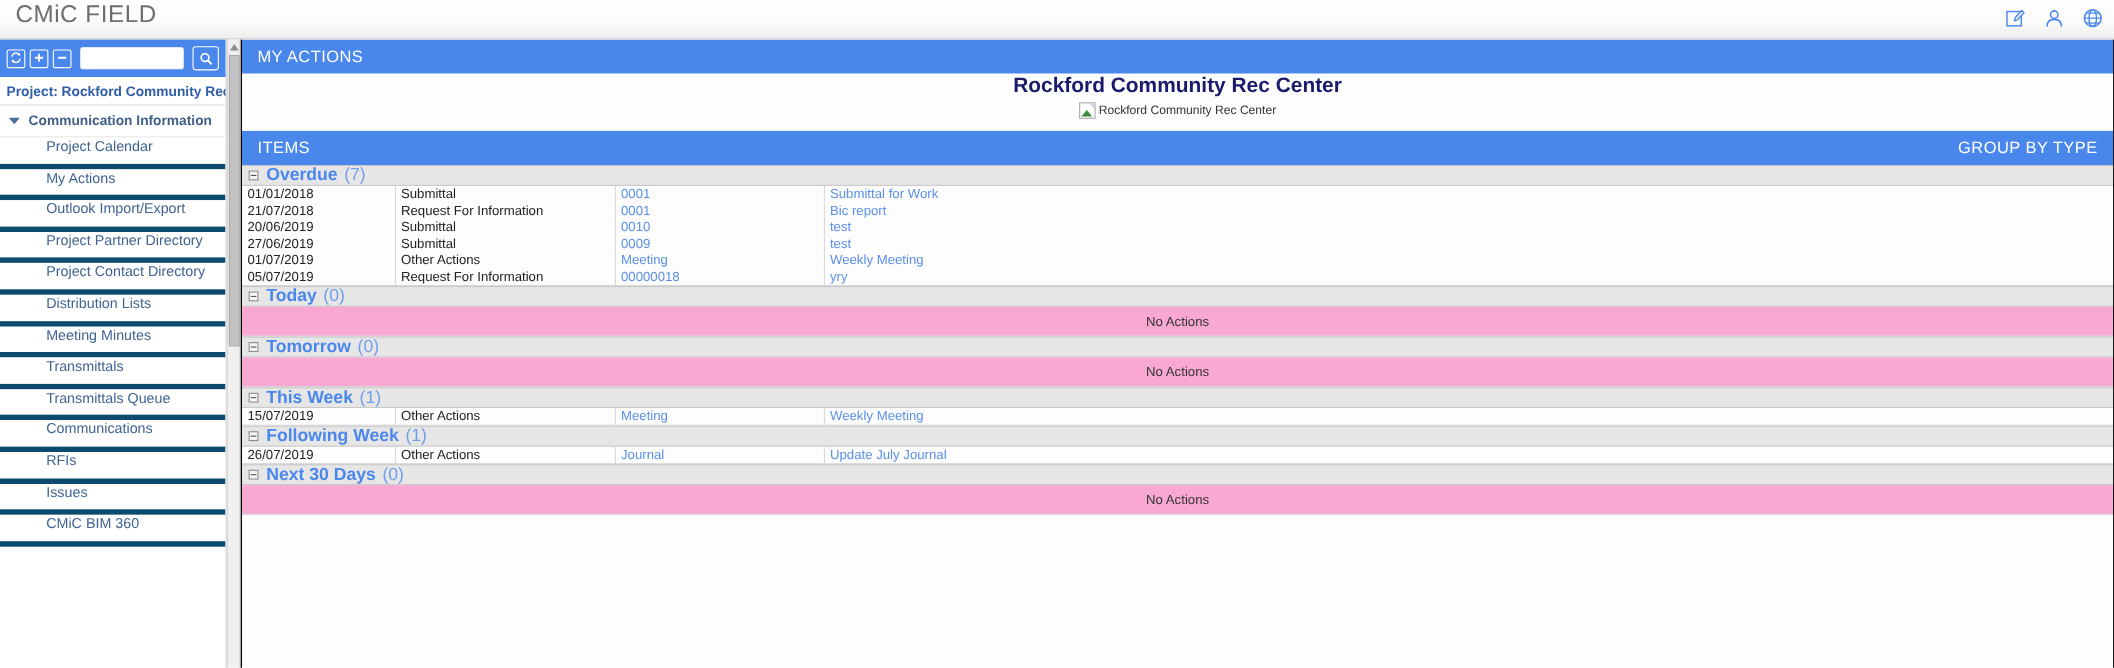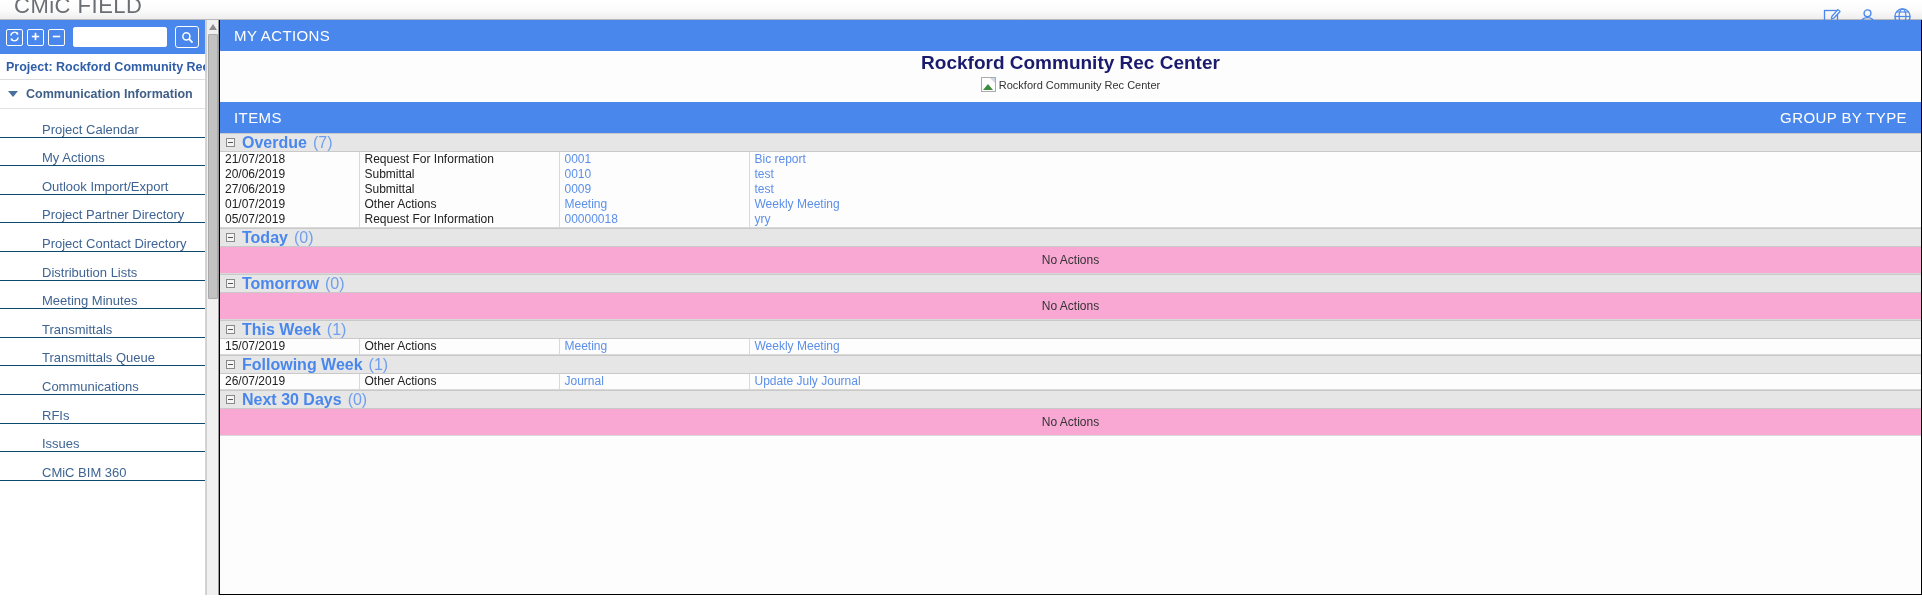--- a/index.html
+++ b/index.html
@@ -6,25 +6,25 @@
   html, body {
     width: 1922px; height: 607px;
     background: #ffffff;
     font-family: "Liberation Sans", sans-serif;
     overflow: hidden;
   }
 
   
   .appbar {
     position: relative;
-    height: 20px;
+    height: 36px;
     background: linear-gradient(to bottom, #ffffff 0%, #fbfbfb 55%, #eeeeee 100%);
     border-bottom: 1px solid #b8b8b8;
     display: flex;
-    align-items: flex-end;
+    align-items: flex-start;
   }
   .brand {
     margin-left: 14px;
     font-size: 22px;
     letter-spacing: 0.5px;
     color: #6b6e72;
     font-family: "Liberation Sans", sans-serif;
     font-weight: 400;
     white-space: nowrap;
   }
@@ -129,23 +129,23 @@
   .sb-group .caret {
     width: 0; height: 0;
     border-left: 5px solid transparent;
     border-right: 5px solid transparent;
     border-top: 6px solid #4a6f9c;
     margin-right: 8px;
   }
   .sb-item {
     height: 28.6px;
     display: flex;
-    align-items: flex-end;
+    align-items: flex-start;
     padding-left: 42px;
-    border-bottom: 1px solid #0c4a6e;
+    border-bottom: 5px solid #0c4a6e;
     font-size: 13px;
     color: #3f6493;
     cursor: pointer;
     background: #ffffff;
     white-space: nowrap;
   }
 
   
   .vscroll {
     width: 13px;
@@ -444,20 +444,26 @@
     <div class="grid">
 
       <div class="grp-head">
         <span class="minus"></span>
         <span>Overdue</span>
         <span class="cnt">(7)</span>
       </div>
       <div class="rowblock">
         <table class="rows">
           <tbody>
+              <tr>
+            <td class="col-a">01/01/2018</td>
+            <td class="col-b">Submittal</td>
+            <td class="col-c lnk">0001</td>
+            <td class="col-d lnk">Submittal for Work</td>
+          </tr>
           <tr>
             <td class="col-a">21/07/2018</td>
             <td class="col-b">Request For Information</td>
             <td class="col-c lnk">0001</td>
             <td class="col-d lnk">Bic report</td>
           </tr>
           <tr>
             <td class="col-a">20/06/2019</td>
             <td class="col-b">Submittal</td>
             <td class="col-c lnk">0010</td>

